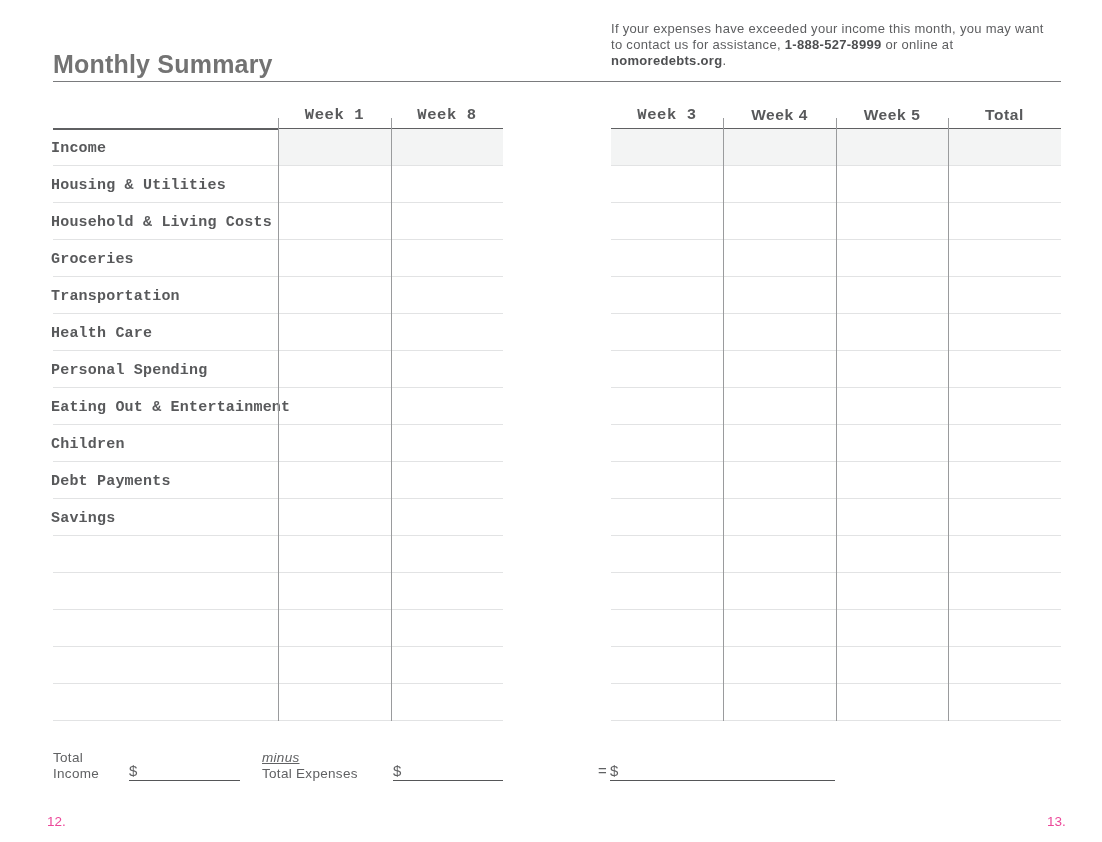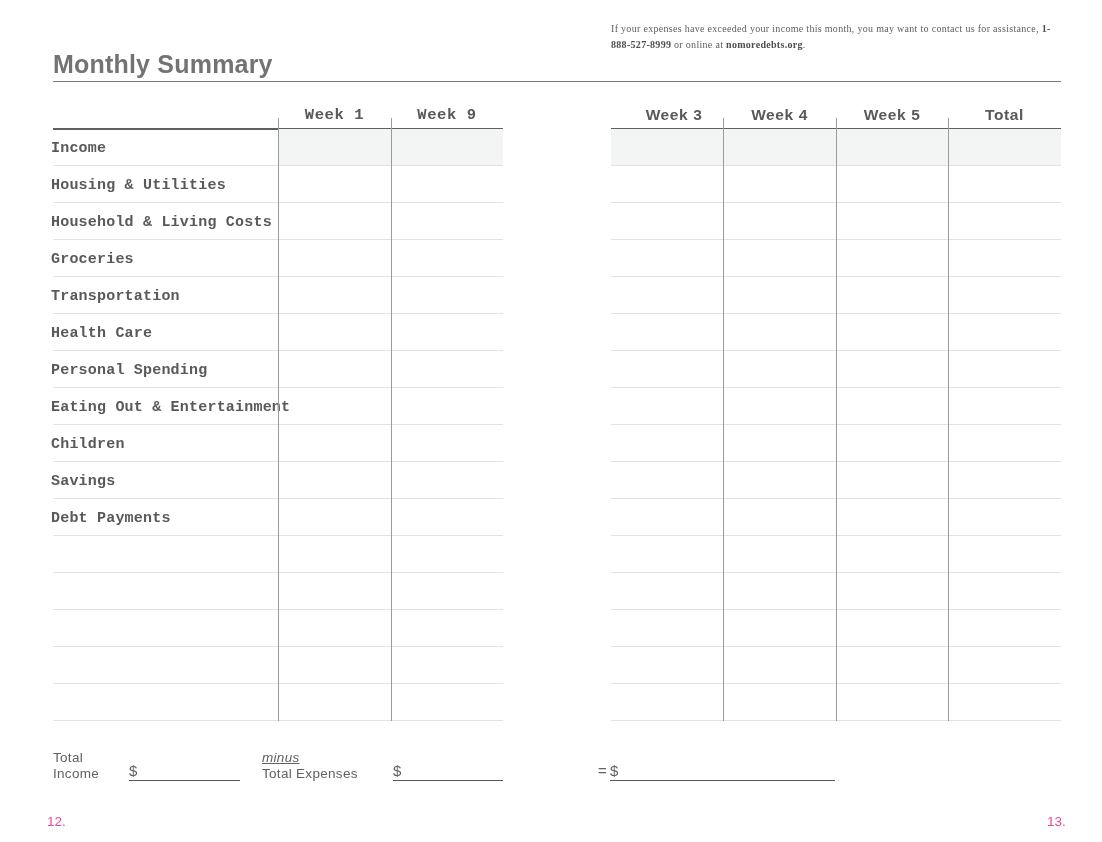--- a/index.html
+++ b/index.html
@@ -1,20 +1,20 @@
 <!DOCTYPE html>
 <html><head>
   <meta charset="utf-8">
   <style>
     * { box-sizing: border-box; margin: 0; padding: 0; }
     html, body { width: 1102px; height: 842px; background: #ffffff; overflow: hidden; }
     body { position: relative; font-family: "Liberation Sans", "DejaVu Sans", sans-serif; color: #555658; }
 
     .title { position: absolute; left: 53px; top: 50px; font-size: 25px; font-weight: bold; color: #737373; letter-spacing: 0.2px; }
-    .notice { position: absolute; left: 611px; top: 21px; width: 440px; font-size: 10px; line-height: 16px; color: #5d5e60; letter-spacing: 0.3px; font-family: Liberation Serif, serif; }
+    .notice { position: absolute; left: 611px; top: 21px; width: 440px; font-size: 13px; line-height: 16px; color: #5d5e60; letter-spacing: 0.3px; }
     .notice b { color: #4e4f51; }
     .title-rule { position: absolute; left: 53px; top: 81px; width: 1008px; height: 1px; background: #7a7b7d; }
 
     .table { position: absolute; top: 96px; }
     .table.left { left: 53px; width: 450px; font-family: Liberation Mono, monospace; }
     .table.right { left: 611px; width: 450px; }
 
     .hdr { position: relative; height: 33px; }
     .hdr .col-h { position: absolute; top: 10px; font-size: 15.5px; font-weight: bold; color: #58595b; text-align: center; letter-spacing: 0.6px; }
     .hdr-rule { position: absolute; top: 32px; left: 0; right: 0; height: 2px; background: #5f6062; }
@@ -43,21 +43,21 @@
 
 <div class="title">Monthly Summary</div>
 
 <div class="notice"><span>If your expenses have exceeded your income this month, you may want to contact us for assistance, </span><b>1-888-527-8999</b><span> or online at </span><b>nomoredebts.org</b><span>.</span></div>
 
 <div class="title-rule"></div>
 
 <div class="table left">
   <div class="hdr">
     <div class="col-h" style="left:225px;width:113px;">Week 1</div>
-    <div class="col-h" style="left:338px;width:112px;">Week 9</div>
+    <div class="col-h" style="left:338px;width:112px;">Week 8</div>
     <div class="hdr-rule"></div>
   </div>
   <div class="body" id="left-body">
       <div class="row shaded">
         <span class="label">Income</span>
         <div class="cells"></div>
       </div>
       <div class="row">
         <span class="label">Housing &amp; Utilities</span>
         <div class="cells"></div>
@@ -84,25 +84,25 @@
       </div>
       <div class="row">
         <span class="label">Eating Out &amp; Entertainment</span>
         <div class="cells"></div>
       </div>
       <div class="row">
         <span class="label">Children</span>
         <div class="cells"></div>
       </div>
       <div class="row">
+        <span class="label">Debt Payments</span>
+        <div class="cells"></div>
+      </div>
+      <div class="row">
         <span class="label">Savings</span>
-        <div class="cells"></div>
-      </div>
-      <div class="row">
-        <span class="label">Debt Payments</span>
         <div class="cells"></div>
       </div>
       <div class="row">
         <span class="label"></span>
         <div class="cells"></div>
       </div>
       <div class="row">
         <span class="label"></span>
         <div class="cells"></div>
       </div>
@@ -118,21 +118,21 @@
         <span class="label"></span>
         <div class="cells"></div>
       </div>
     </div>
   <div class="vline" style="left:225px;"></div>
   <div class="vline" style="left:338px;"></div>
 </div>
 
 <div class="table right">
   <div class="hdr">
-    <div class="col-h" style="left:7px;width:112px;">Week 3</div>
+    <div class="col-h" style="left:0;width:112px;font-family:Liberation Mono, monospace;">Week 3</div>
     <div class="col-h" style="left:112px;width:113px;">Week 4</div>
     <div class="col-h" style="left:225px;width:112px;text-align:center;">Week 5</div>
     <div class="col-h" style="left:337px;width:113px;">Total</div>
     <div class="hdr-rule"></div>
   </div>
   <div class="body" id="right-body">
       <div class="row shaded">
         <div class="cells"></div>
       </div>
       <div class="row">

